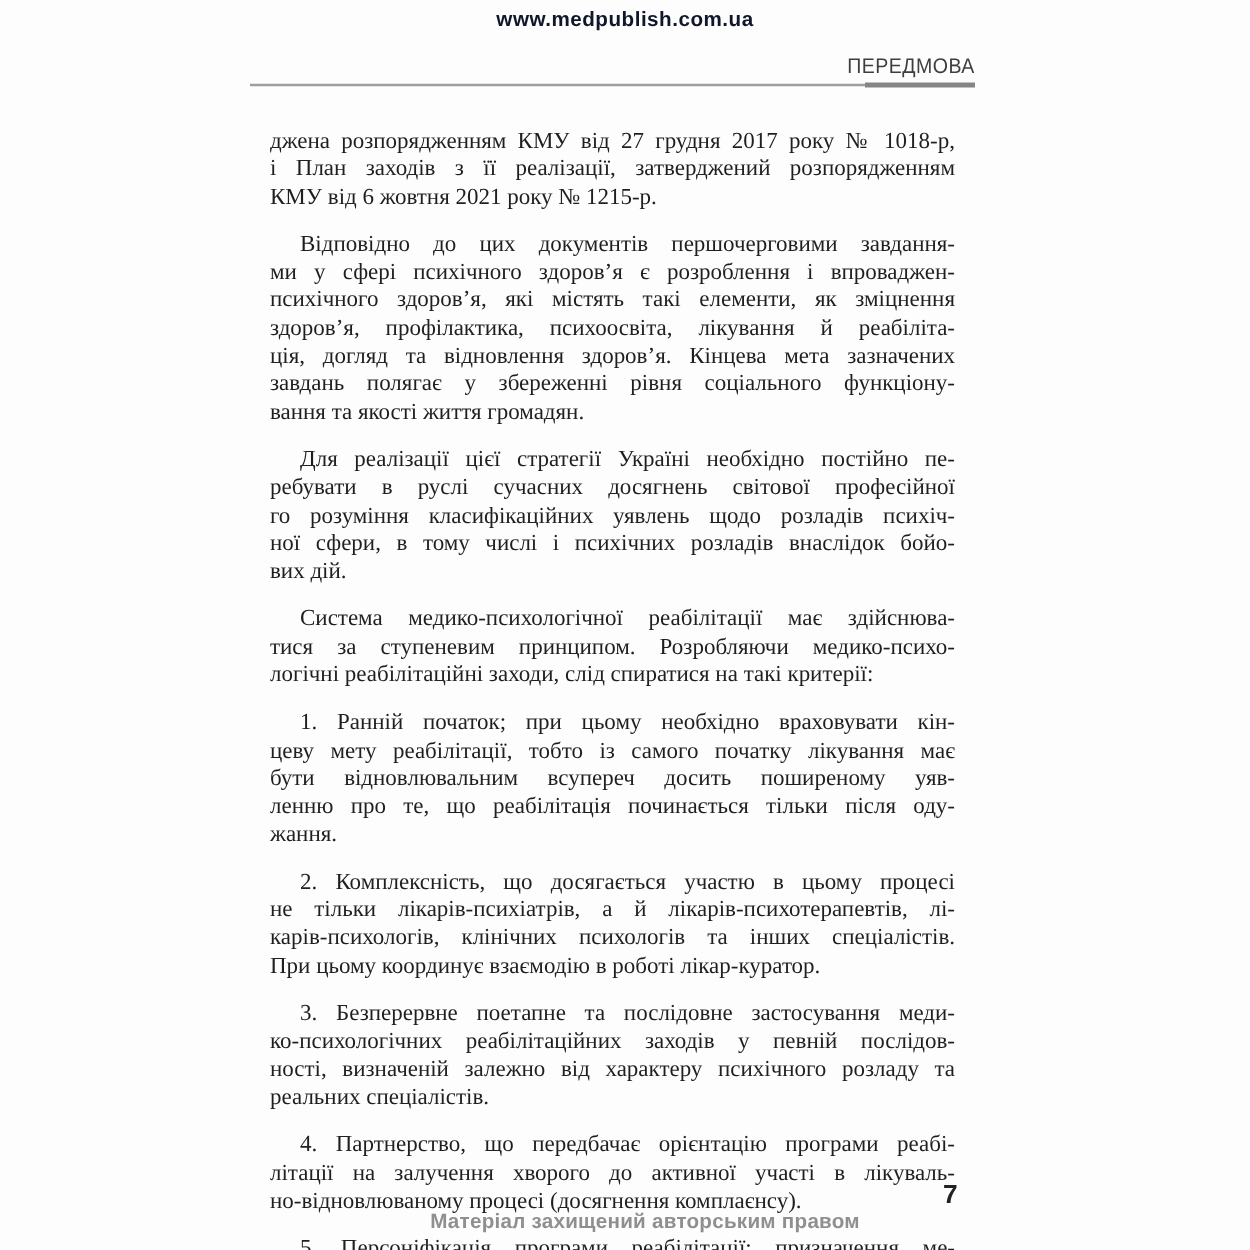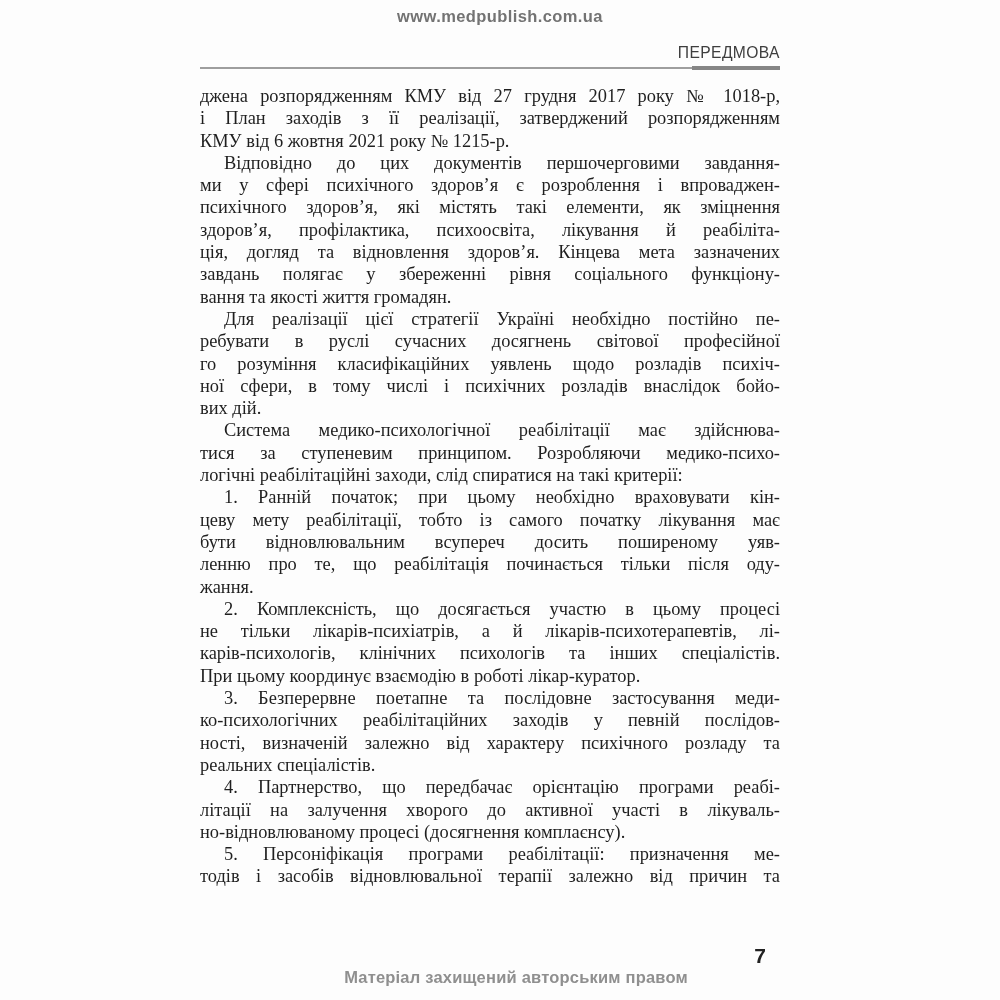--- a/index.html
+++ b/index.html
@@ -18,21 +18,21 @@
   .top-url {
     position: absolute;
     top: 7px;
     left: 0;
     width: 1000px;
     text-align: center;
     font-family: "Liberation Sans", sans-serif;
     font-weight: 700;
     font-size: 16.5px;
     letter-spacing: 0.4px;
-    color: #737373;
+    color: #0f172a;
   }
   .running-head {
     position: absolute;
     left: 200px;
     top: 43px;
     width: 580px;
     text-align: right;
   }
   .running-head .title {
     display: inline-block;
@@ -61,21 +61,21 @@
   }
   .body-text {
     position: absolute;
     left: 200px;
     top: 85px;
     width: 580px;
     font-size: 18.4px;
     line-height: 22.3px;
     color: #1f1f1f;
   }
-  .para { margin: 0; }
+  .para { margin: 16px; }
   .line {
     text-align: justify;
     text-align-last: justify;
   }
   .line.lastline {
     text-align-last: left;
   }
   .para.indent .line:first-child {
     text-indent: 24px;
   }

